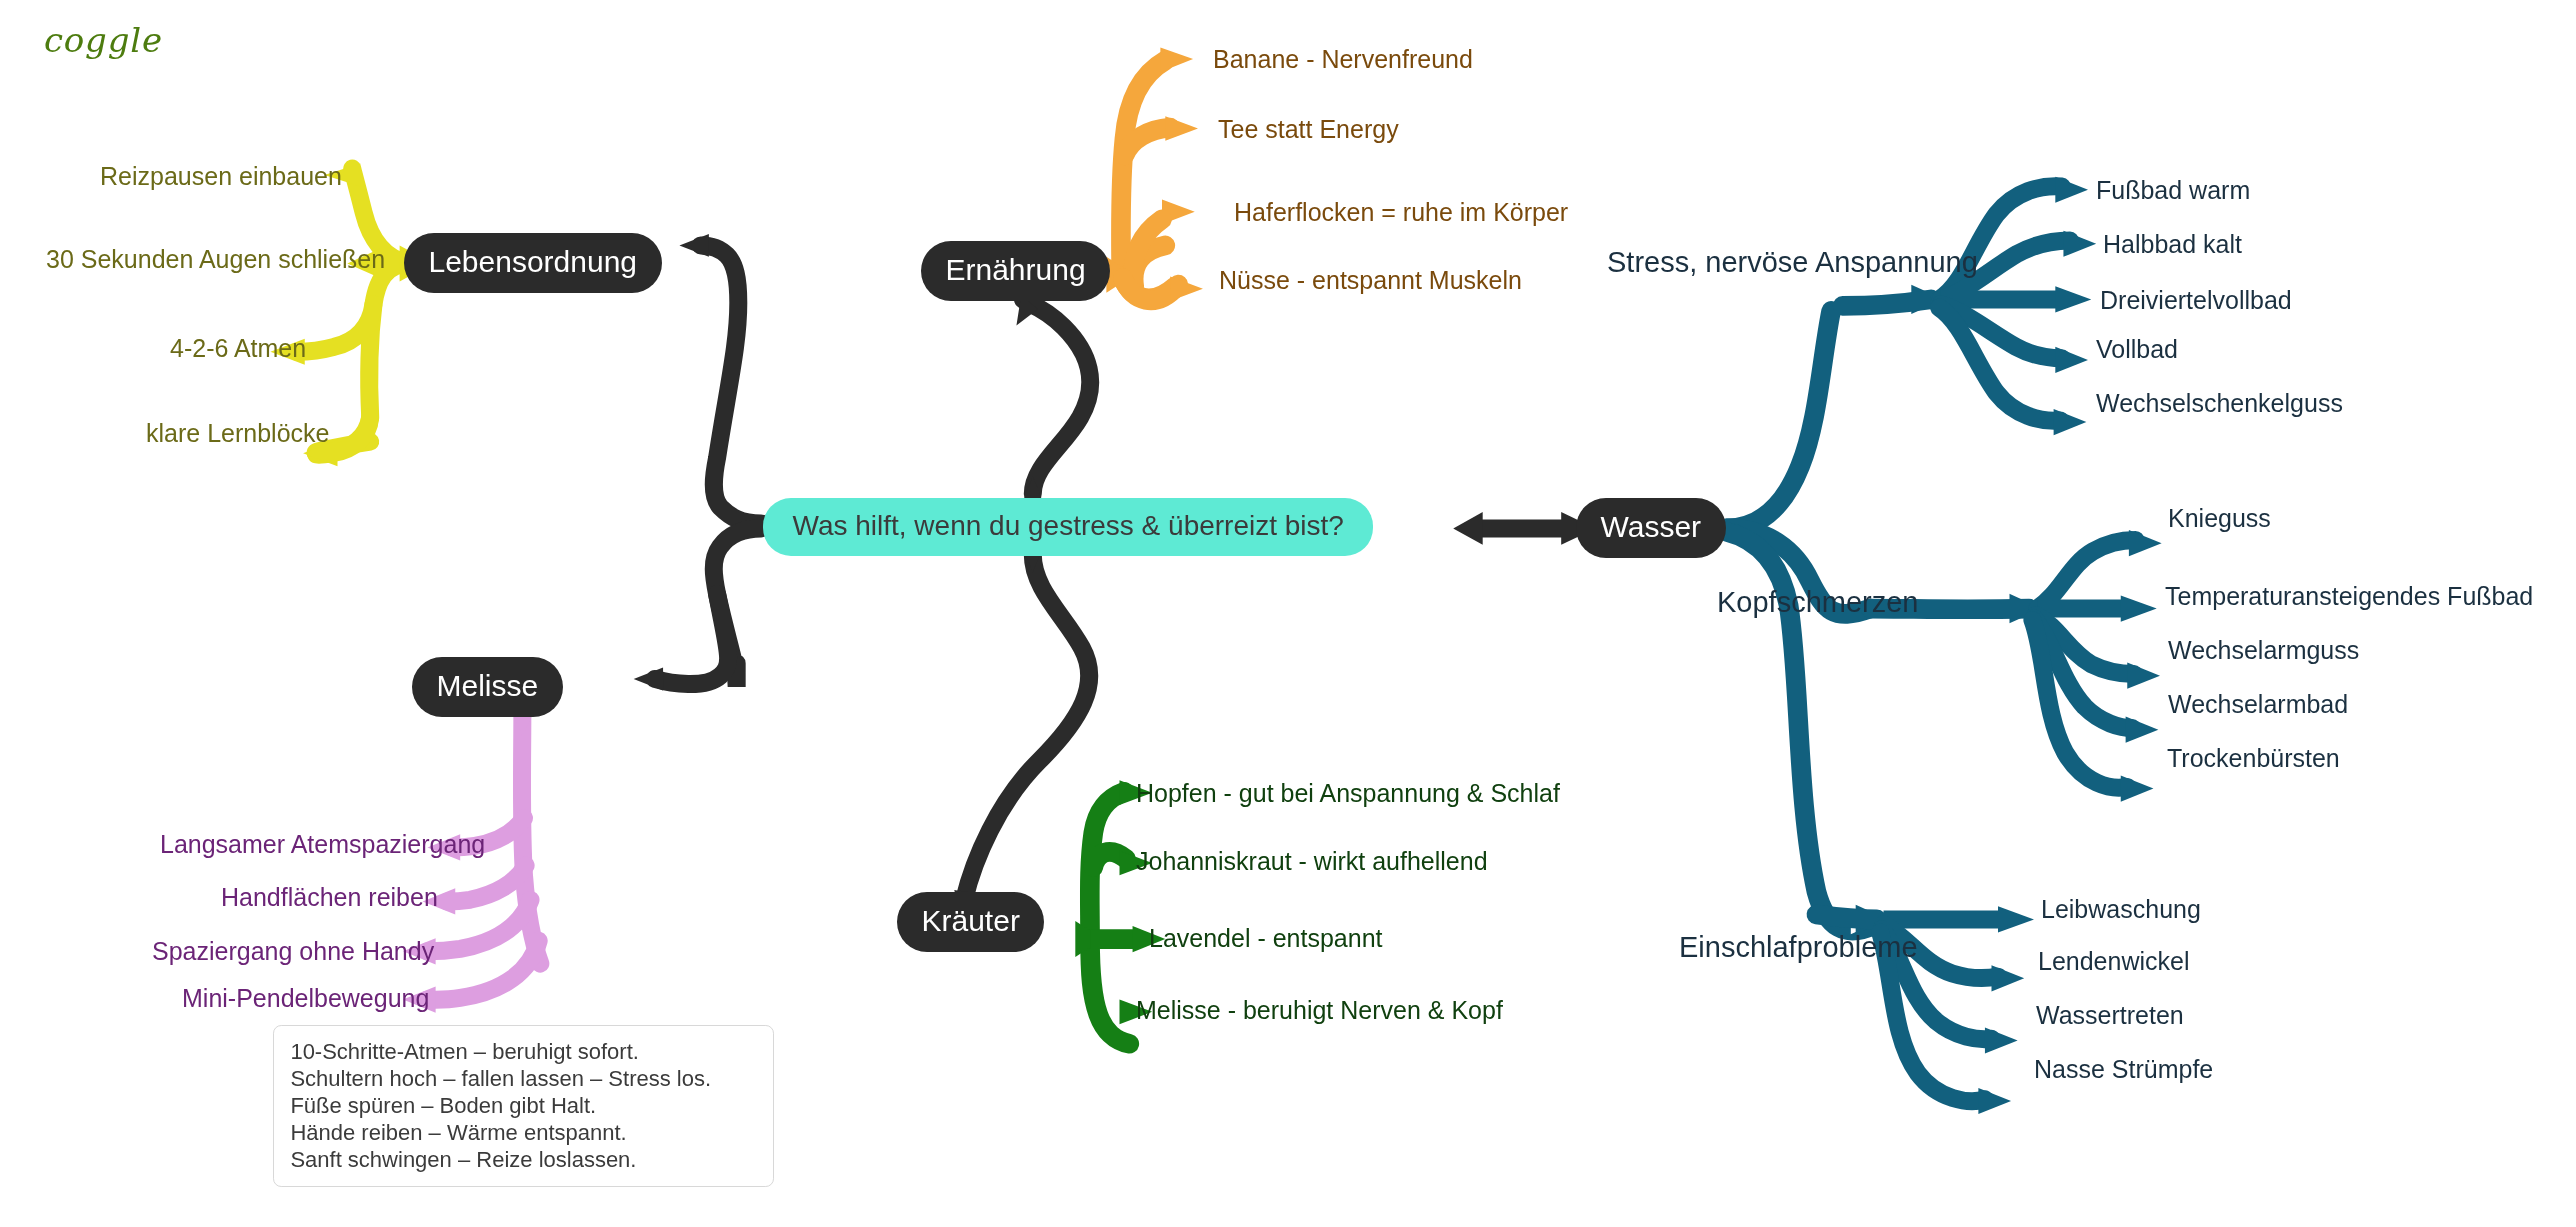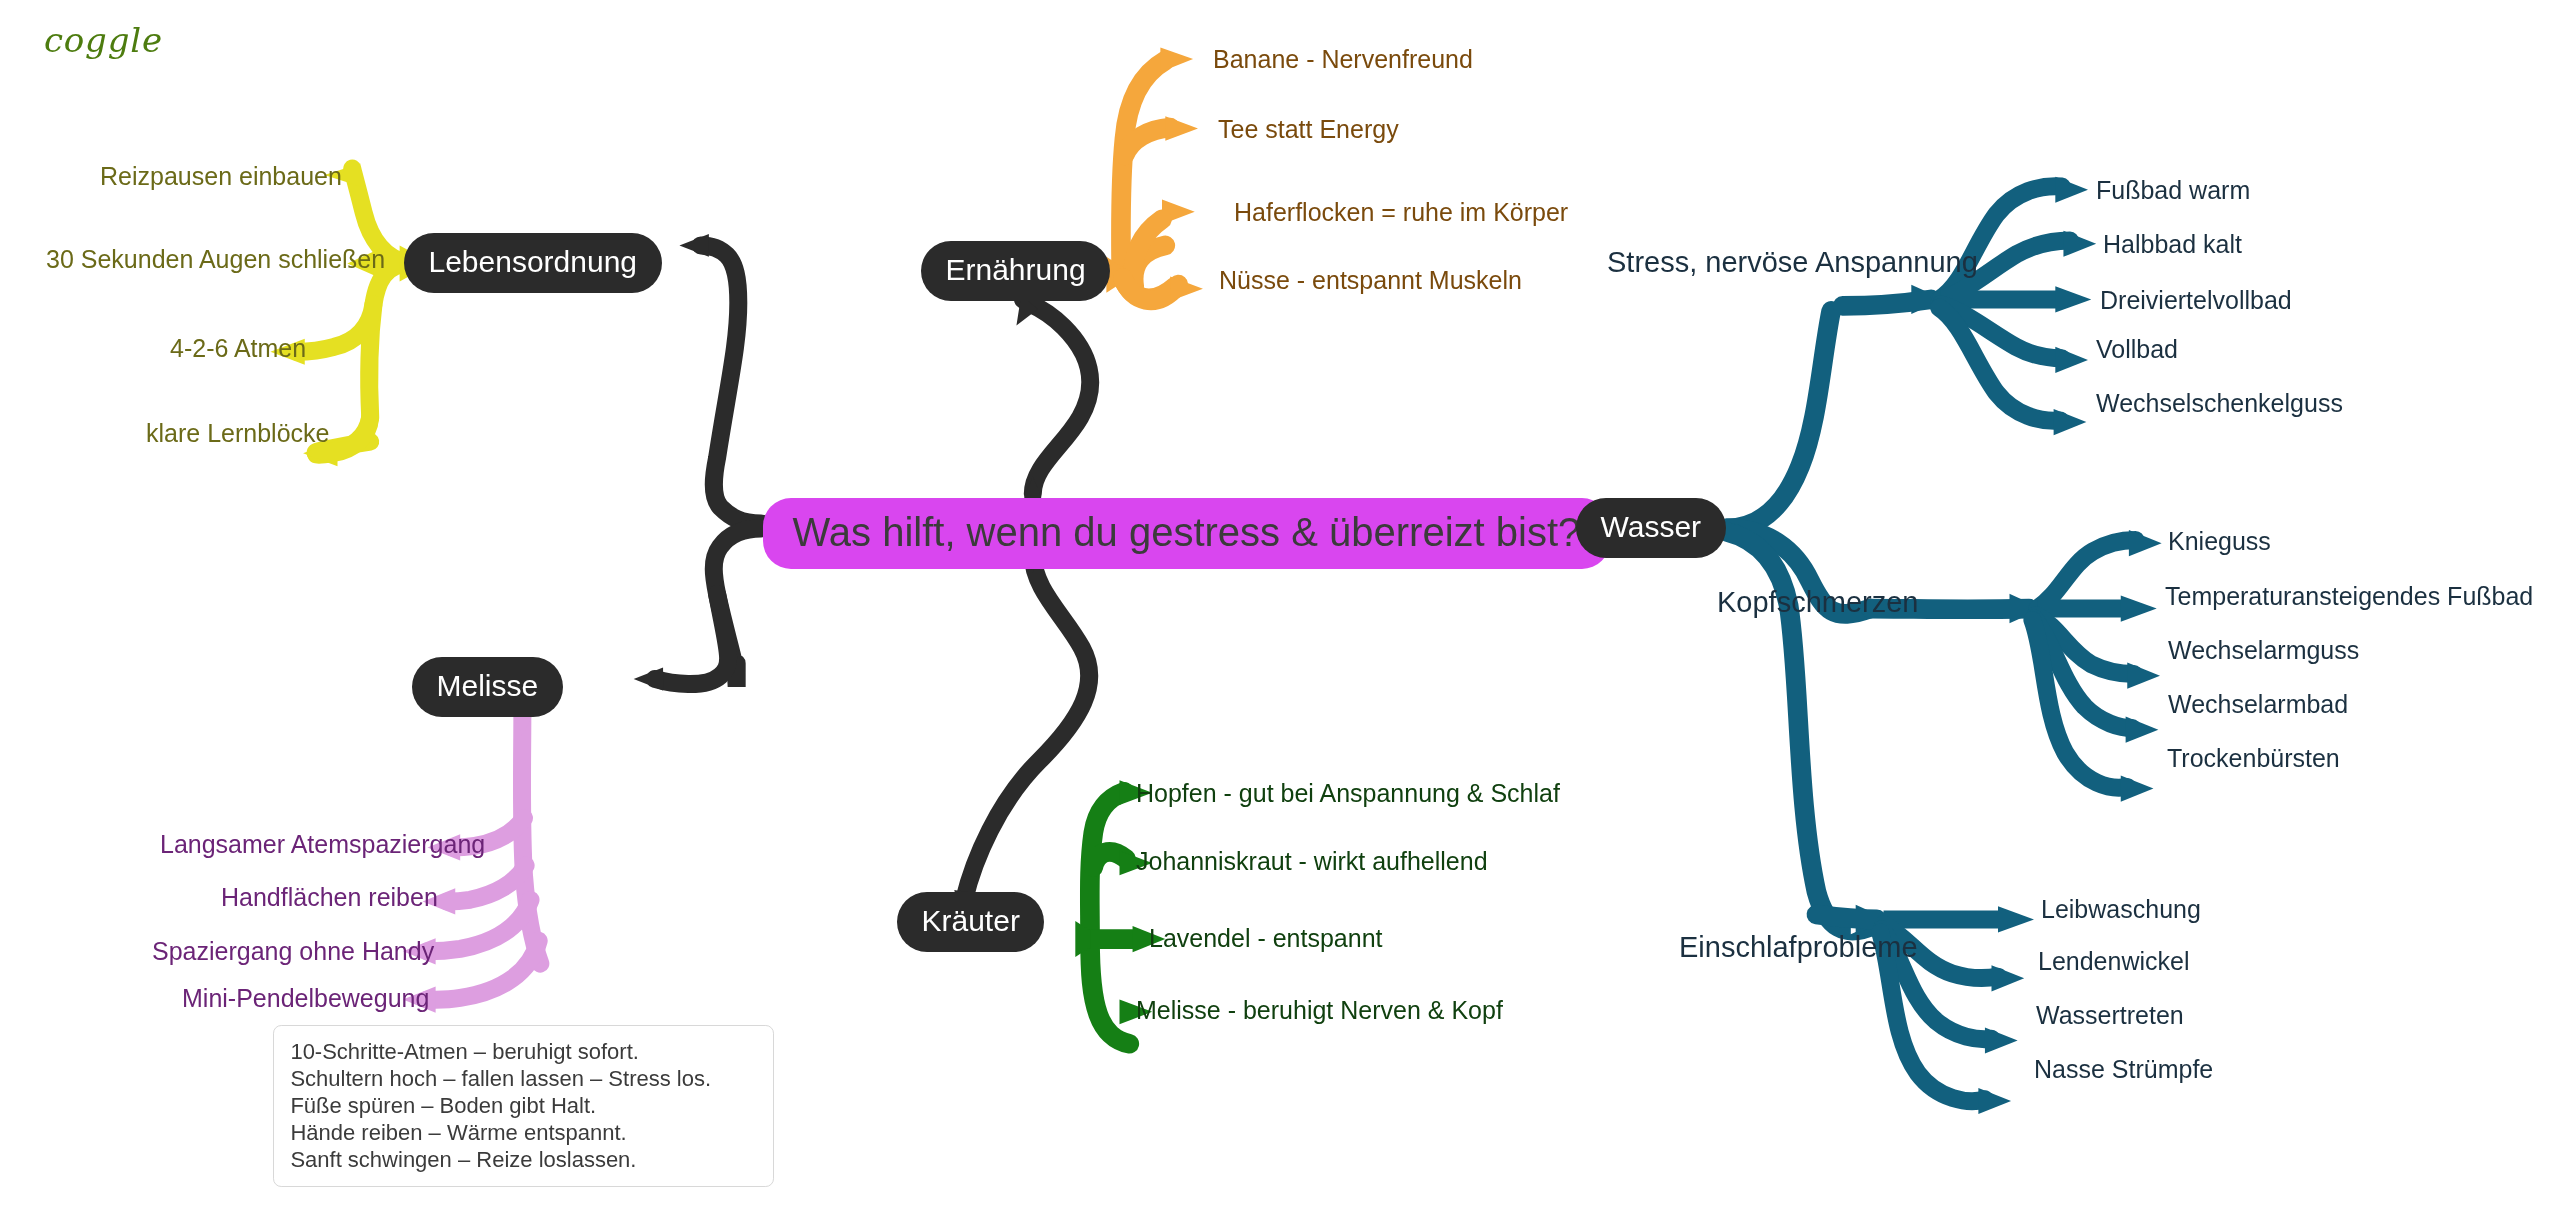--- a/index.html
+++ b/index.html
@@ -50,23 +50,23 @@
     border-radius: 33px;
     z-index: 5;
   }
   .pill-dark {
     background: #2b2b2b;
     color: #ffffff;
     font-size: 30px;
     padding: 11.5px 24.5px 14.7px 24.5px;
   }
   .pill-center {
-    background: #d946ef;
+    background: #5eead4;
     color: #3b3b3b;
-    font-size: 40px;
+    font-size: 28px;
     padding: 11.5px 29.5px 14.7px 29.5px;
     border-radius: 28px;
   }
   
   .lbl {
     position: absolute;
     white-space: nowrap;
     z-index: 4;
     line-height: 1;
   }
@@ -317,21 +317,21 @@
   <div class="lbl lbl-teal-mid" style="left:1607px; top:248px;">Stress, nervöse Anspannung</div>
   <div class="lbl lbl-teal-mid" style="left:1717px; top:588px;">Kopfschmerzen</div>
   <div class="lbl lbl-teal-mid" style="left:1679px; top:933px;">Einschlafprobleme</div>
 
   <div class="lbl lbl-teal" style="left:2096px; top:178px;">Fußbad warm</div>
   <div class="lbl lbl-teal" style="left:2103px; top:232px;">Halbbad kalt</div>
   <div class="lbl lbl-teal" style="left:2100px; top:288px;">Dreiviertelvollbad</div>
   <div class="lbl lbl-teal" style="left:2096px; top:337px;">Vollbad</div>
   <div class="lbl lbl-teal" style="left:2096px; top:391px;text-align:right;">Wechselschenkelguss</div>
 
-  <div class="lbl lbl-teal" style="left:2168px; top:529px;text-align:right;">Knieguss</div>
+  <div class="lbl lbl-teal" style="left:2168px; top:506px;text-align:right;">Knieguss</div>
   <div class="lbl lbl-teal" style="left:2165px; top:584px;">Temperaturansteigendes Fußbad</div>
   <div class="lbl lbl-teal" style="left:2168px; top:638px;">Wechselarmguss</div>
   <div class="lbl lbl-teal" style="left:2168px; top:692px;">Wechselarmbad</div>
   <div class="lbl lbl-teal" style="left:2167px; top:746px;">Trockenbürsten</div>
 
   <div class="lbl lbl-teal" style="left:2041px; top:897px;">Leibwaschung</div>
   <div class="lbl lbl-teal" style="left:2038px; top:949px;">Lendenwickel</div>
   <div class="lbl lbl-teal" style="left:2036px; top:1003px;">Wassertreten</div>
   <div class="lbl lbl-teal" style="left:2034px; top:1057px;">Nasse Strümpfe</div>
 

